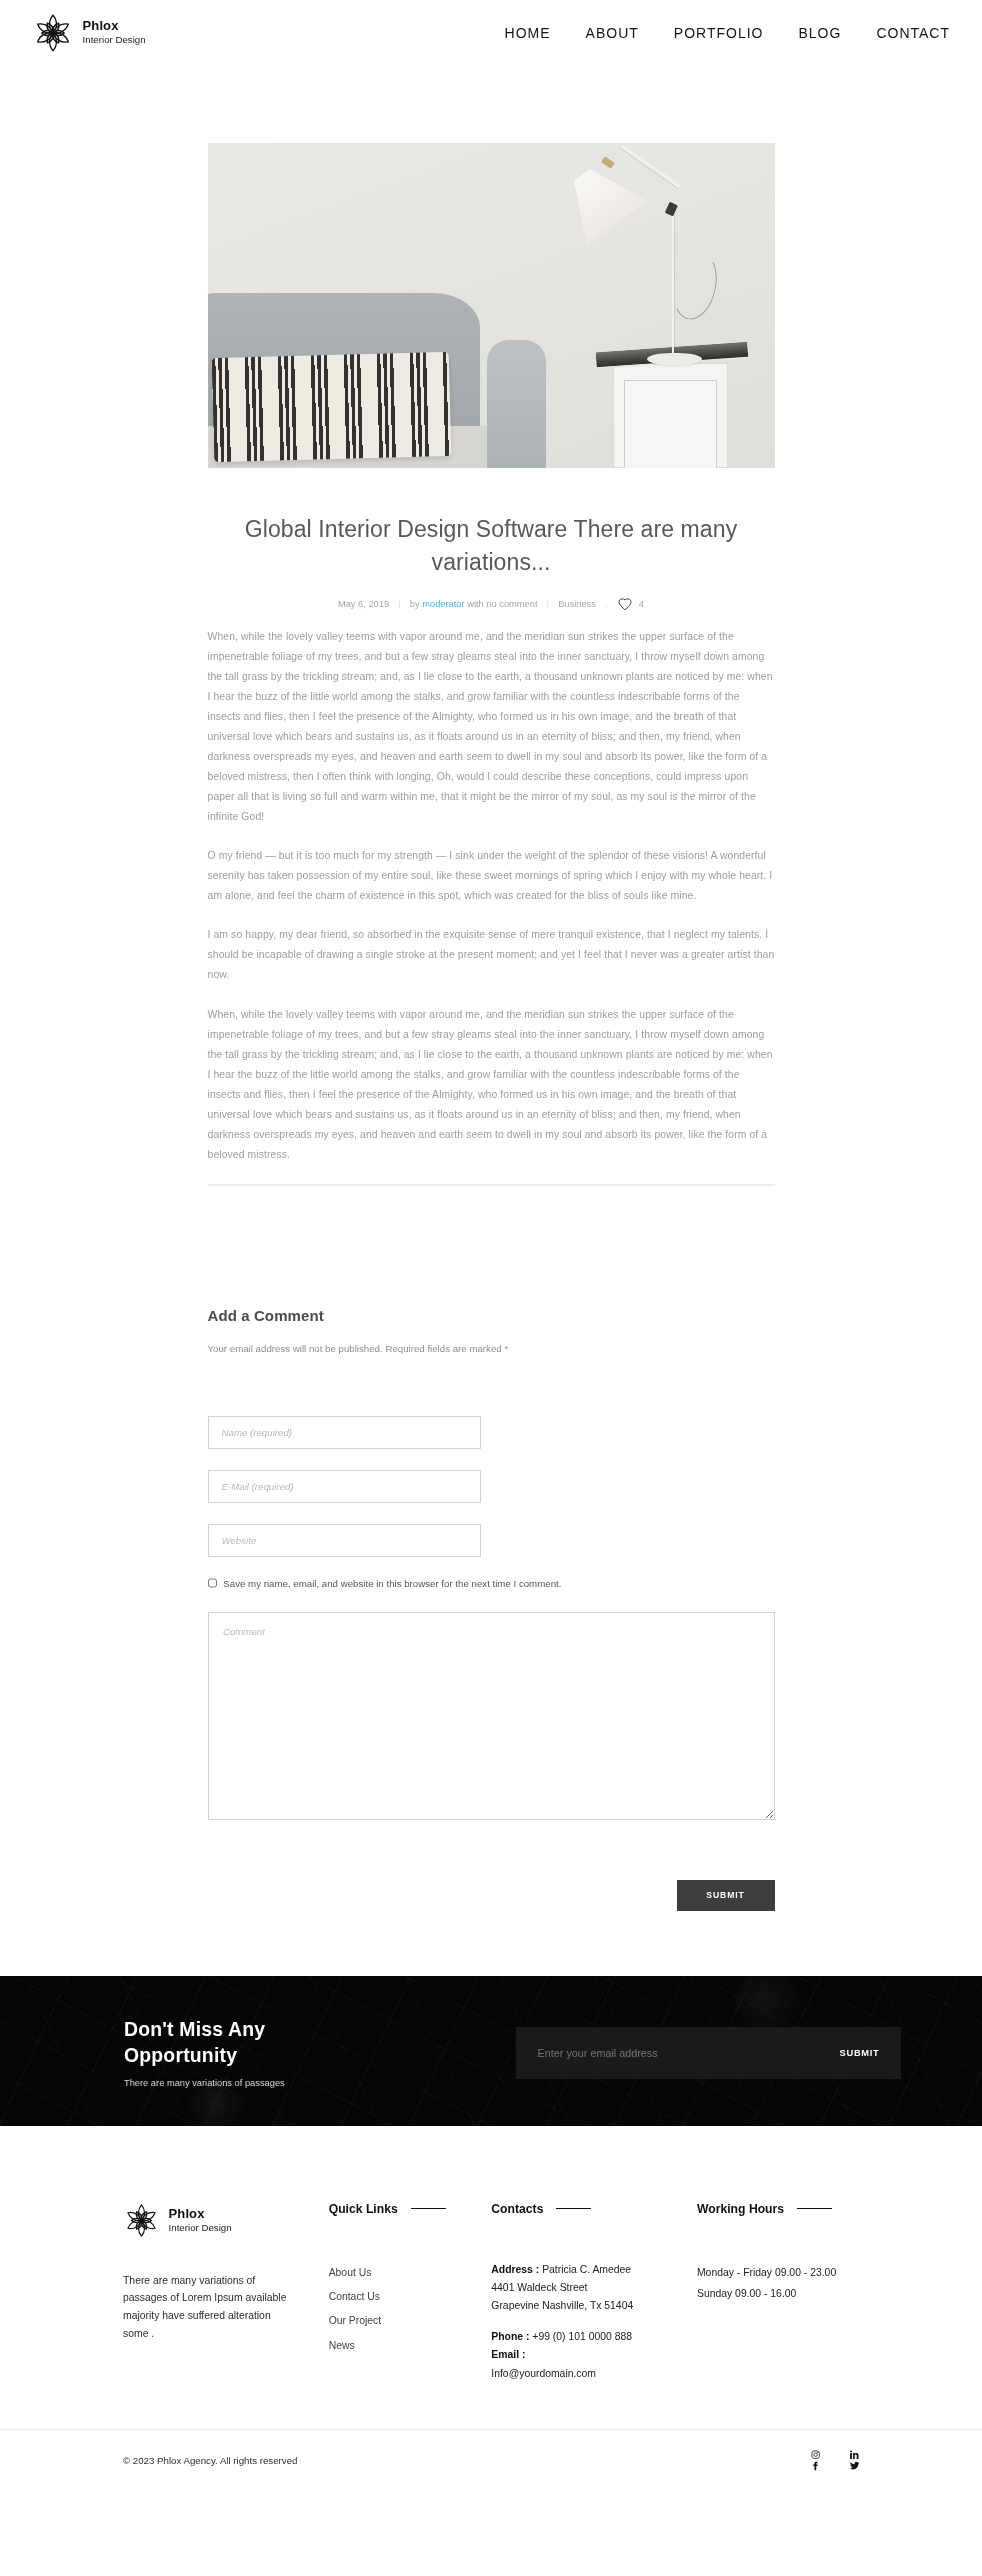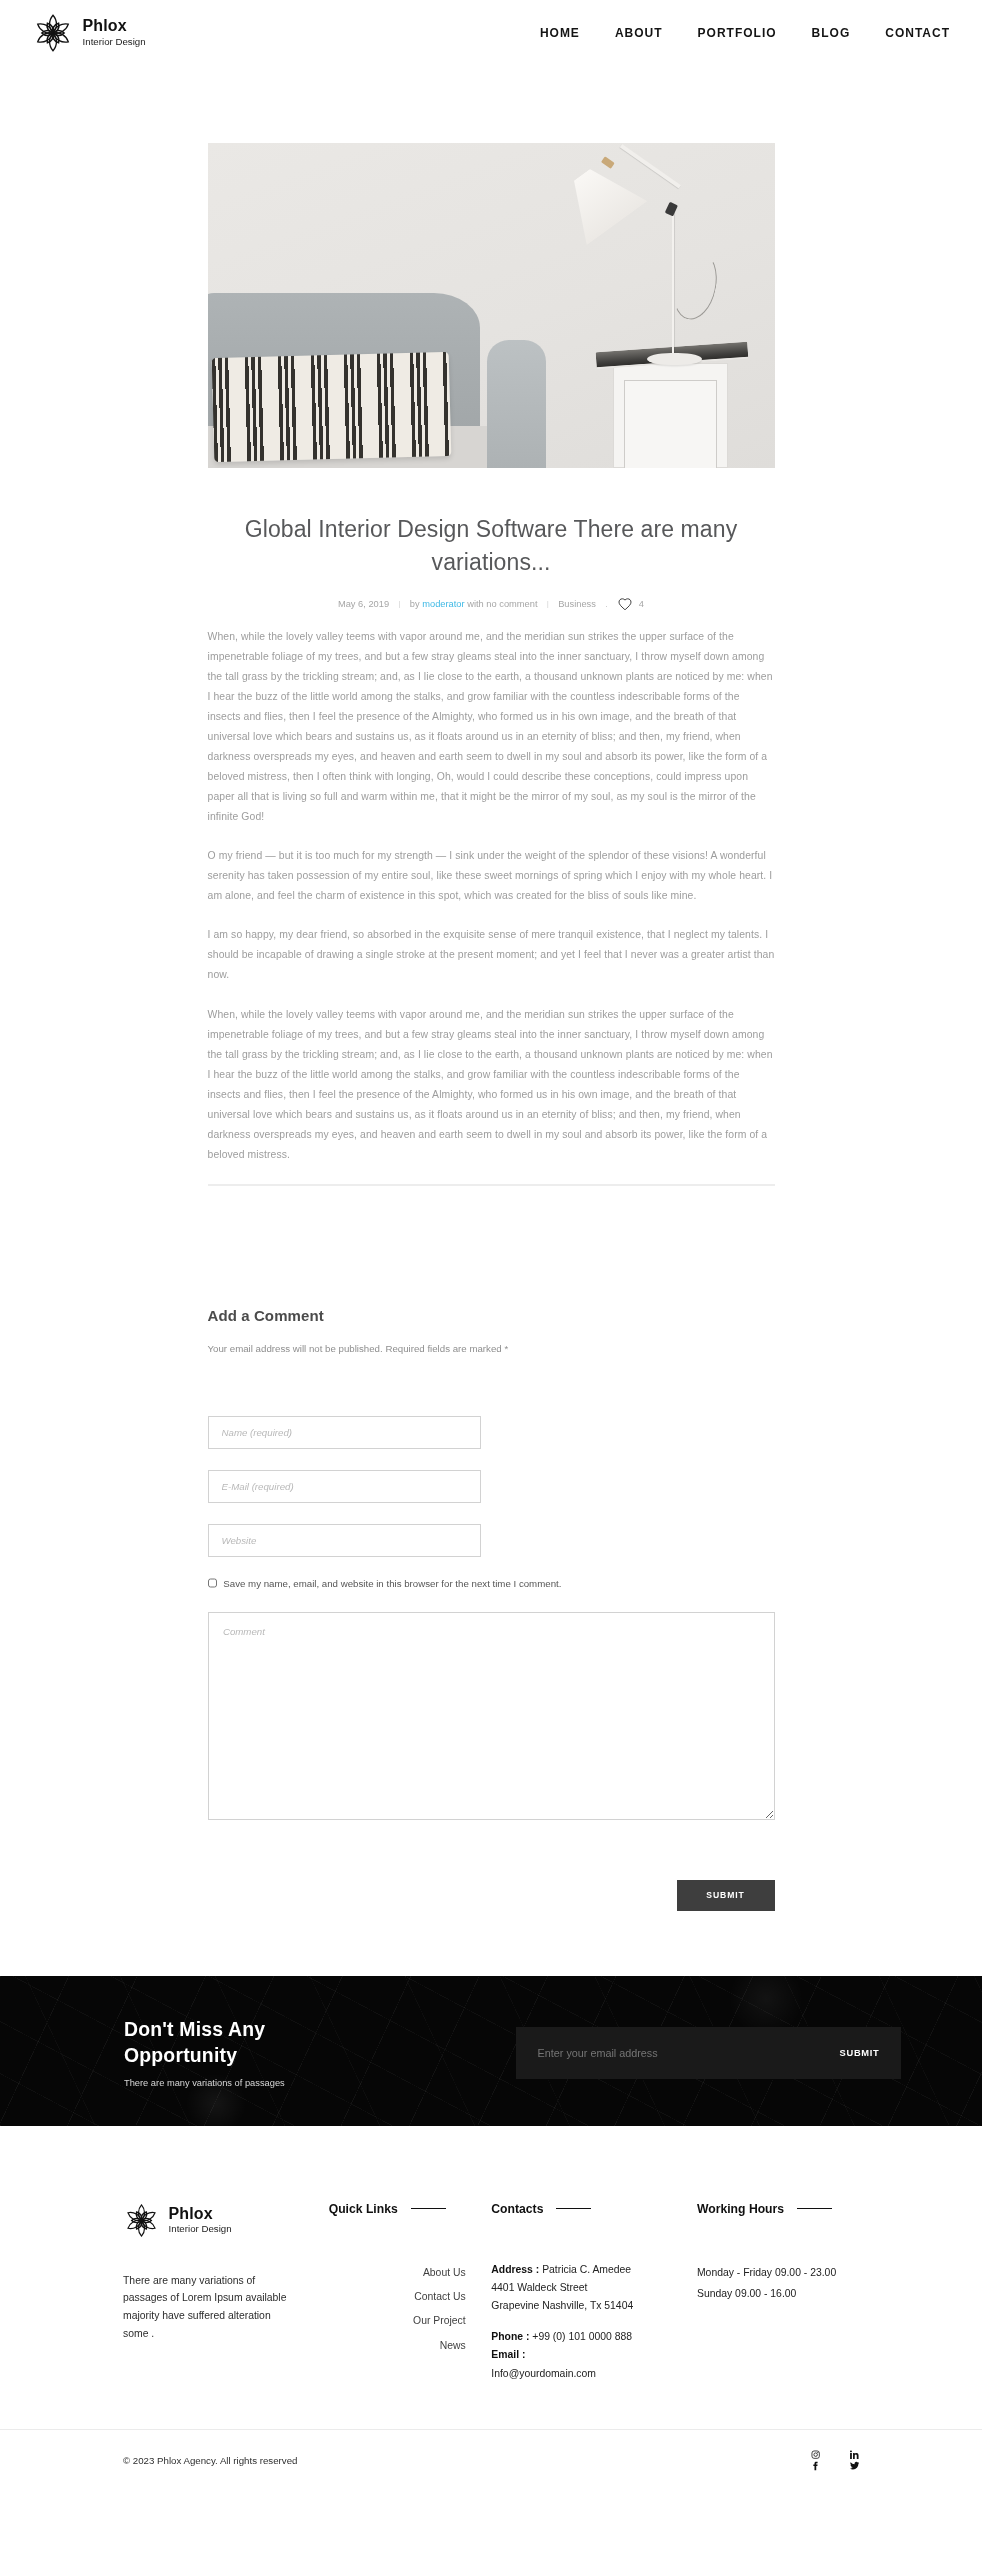--- a/index.html
+++ b/index.html
@@ -11,25 +11,25 @@
   }
   
   .site-header {
     height: 65px;
     display: flex; align-items: center; justify-content: space-between;
     padding: 0 32px;
     background: #fff;
   }
   .brand { display: flex; align-items: center; gap: 8.6px; }
   .brand svg { display: block; }
-  .brand-name { font-size: 16px; font-weight: 800; color: #111; line-height: 1.15; letter-spacing: 0.1px; }
+  .brand-name { font-size: 13px; font-weight: 800; color: #111; line-height: 1.15; letter-spacing: 0.1px; }
   .brand-tag  { font-size: 9.7px; font-weight: 400; color: #1c1c1c; line-height: 1.2; }
   .main-nav { display: flex; gap: 35px; }
   .main-nav span {
-    font-size: 12px; font-weight: 700; letter-spacing: 1px; color: #141414; cursor: pointer;
+    font-size: 14px; font-weight: 400; letter-spacing: 1px; color: #141414; cursor: pointer;
   }
   
   .hero {
     width: 567px; height: 325px; margin: 78px auto 0;
     position: relative; overflow: hidden;
     background: linear-gradient(160deg, #eae8e5 0%, #e5e3e0 55%, #dfddda 100%);
   }
   .hero * { position: absolute; }
   .sofa-back { left: -10px; bottom: 40px; width: 282px; height: 135px;
     background: linear-gradient(#aeb3b5, #a2a7a9); border-radius: 16px 46px 0 0 / 14.4px 35px 0 0; }
@@ -130,21 +130,21 @@
     font-family: "Liberation Sans", sans-serif; font-size: 10.8px; color: #cfcfcf;
   }
   .cta-input::placeholder { color: #757575; font-style: normal; }
   .cta-submit {
     background: transparent; border: 0; color: #fff; cursor: pointer;
     font-family: "Liberation Sans", sans-serif; font-size: 9.3px; font-weight: 700; letter-spacing: 0.7px;
   }
   
   .footer { padding: 76px 123px 0; display: flex; justify-content: space-between; }
   .f-col-about { width: 180px; }
-  .f-col-links { width: 137px; text-align: right; }
+  .f-col-links { width: 137px; }
   .f-col-contact { width: 180px; }
   .f-col-hours { width: 162px; }
   .f-heading { font-size: 12.2px; font-weight: 800; color: #101010; display: flex; align-items: center; gap: 13px; white-space: nowrap; }
   .f-heading .hline { display: inline-block; width: 35px; height: 1.4px; background: #101010; }
   .f-about-text { margin-top: 33px; width: 171px; font-size: 10.4px; line-height: 1.7; color: #2c2c2c; }
   .f-links { margin-top: 45px; list-style: none; }
   .f-links li { font-size: 10.4px; color: #3f3f3f; line-height: 2.35; cursor: pointer; }
   .f-contact-body { margin-top: 45px; font-size: 10.4px; line-height: 1.75; color: #222; }
   .f-contact-body strong { font-weight: 700; color: #101010; }
   .f-contact-body .block { display: block; }

